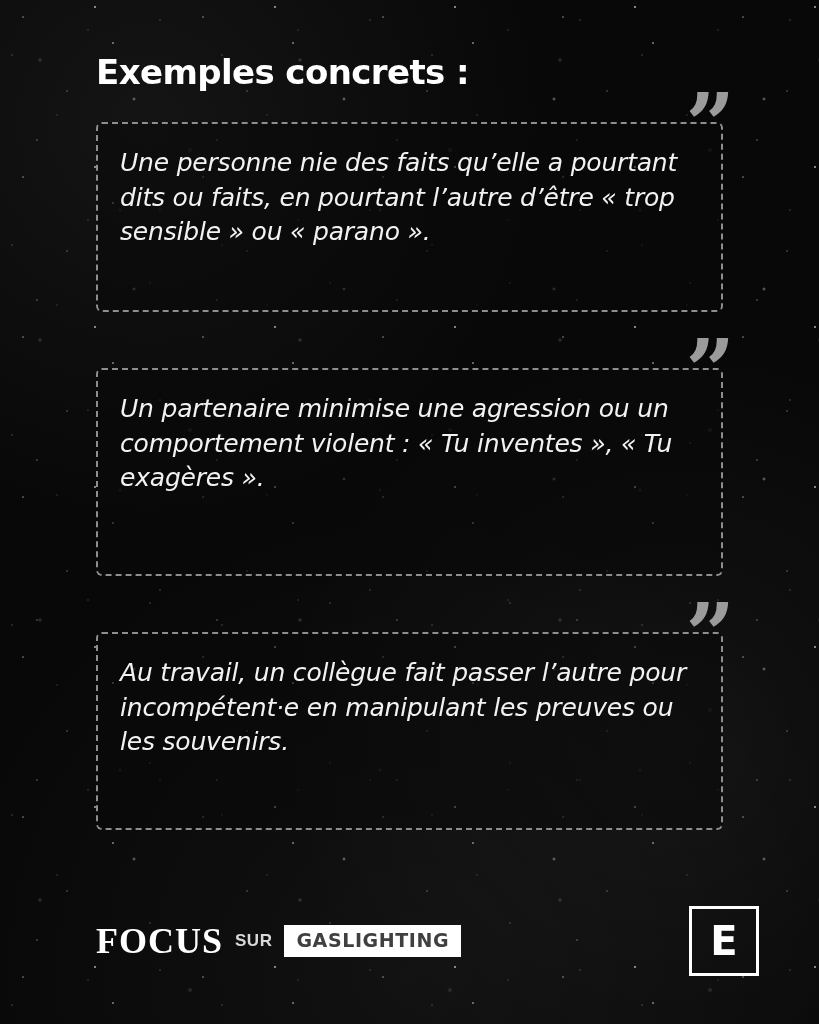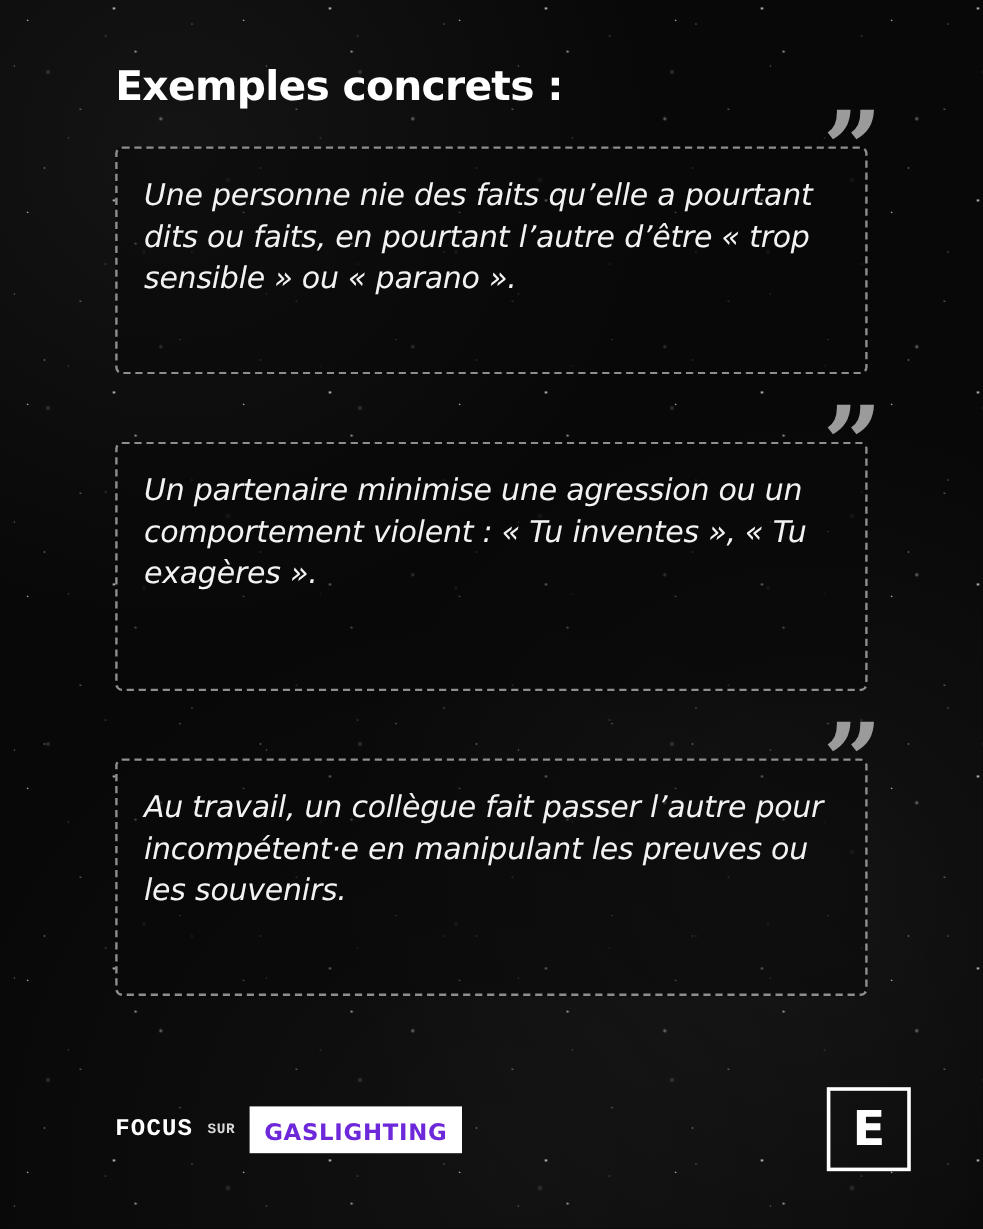--- a/index.html
+++ b/index.html
@@ -132,43 +132,43 @@
     z-index: 3;
   }
 
   .focus-lockup {
     display: flex;
     align-items: center;
     gap: 12px;
   }
 
   .focus-word {
-    font-family: Liberation Mono, monospace;
-    font-weight: 700;
-    font-size: 20px;
+    font-family: Liberation Serif, serif;
+    font-weight: 700;
+    font-size: 36px;
     letter-spacing: 1px;
     color: #ffffff;
   }
 
   .focus-sur {
-    font-family: Liberation Mono, monospace;
-    font-weight: 700;
-    font-size: 12px;
+    font-family: Liberation Sans, sans-serif;
+    font-weight: 700;
+    font-size: 17px;
     letter-spacing: 0.5px;
     color: #d8d8d8;
   }
 
   .focus-topic {
     background: #ffffff;
-    color: #6d28d9;
+    color: #404040;
     font-family: "DejaVu Sans", sans-serif;
     font-weight: 700;
     font-size: 19px;
     letter-spacing: 0.6px;
-    padding: 11px 12px 6px 12px;
+    padding: 4px 12px 6px 12px;
   }
 
   .brand-mark {
     width: 70px;
     height: 70px;
     border: 3px solid #ffffff;
     display: flex;
     align-items: center;
     justify-content: center;
   }

